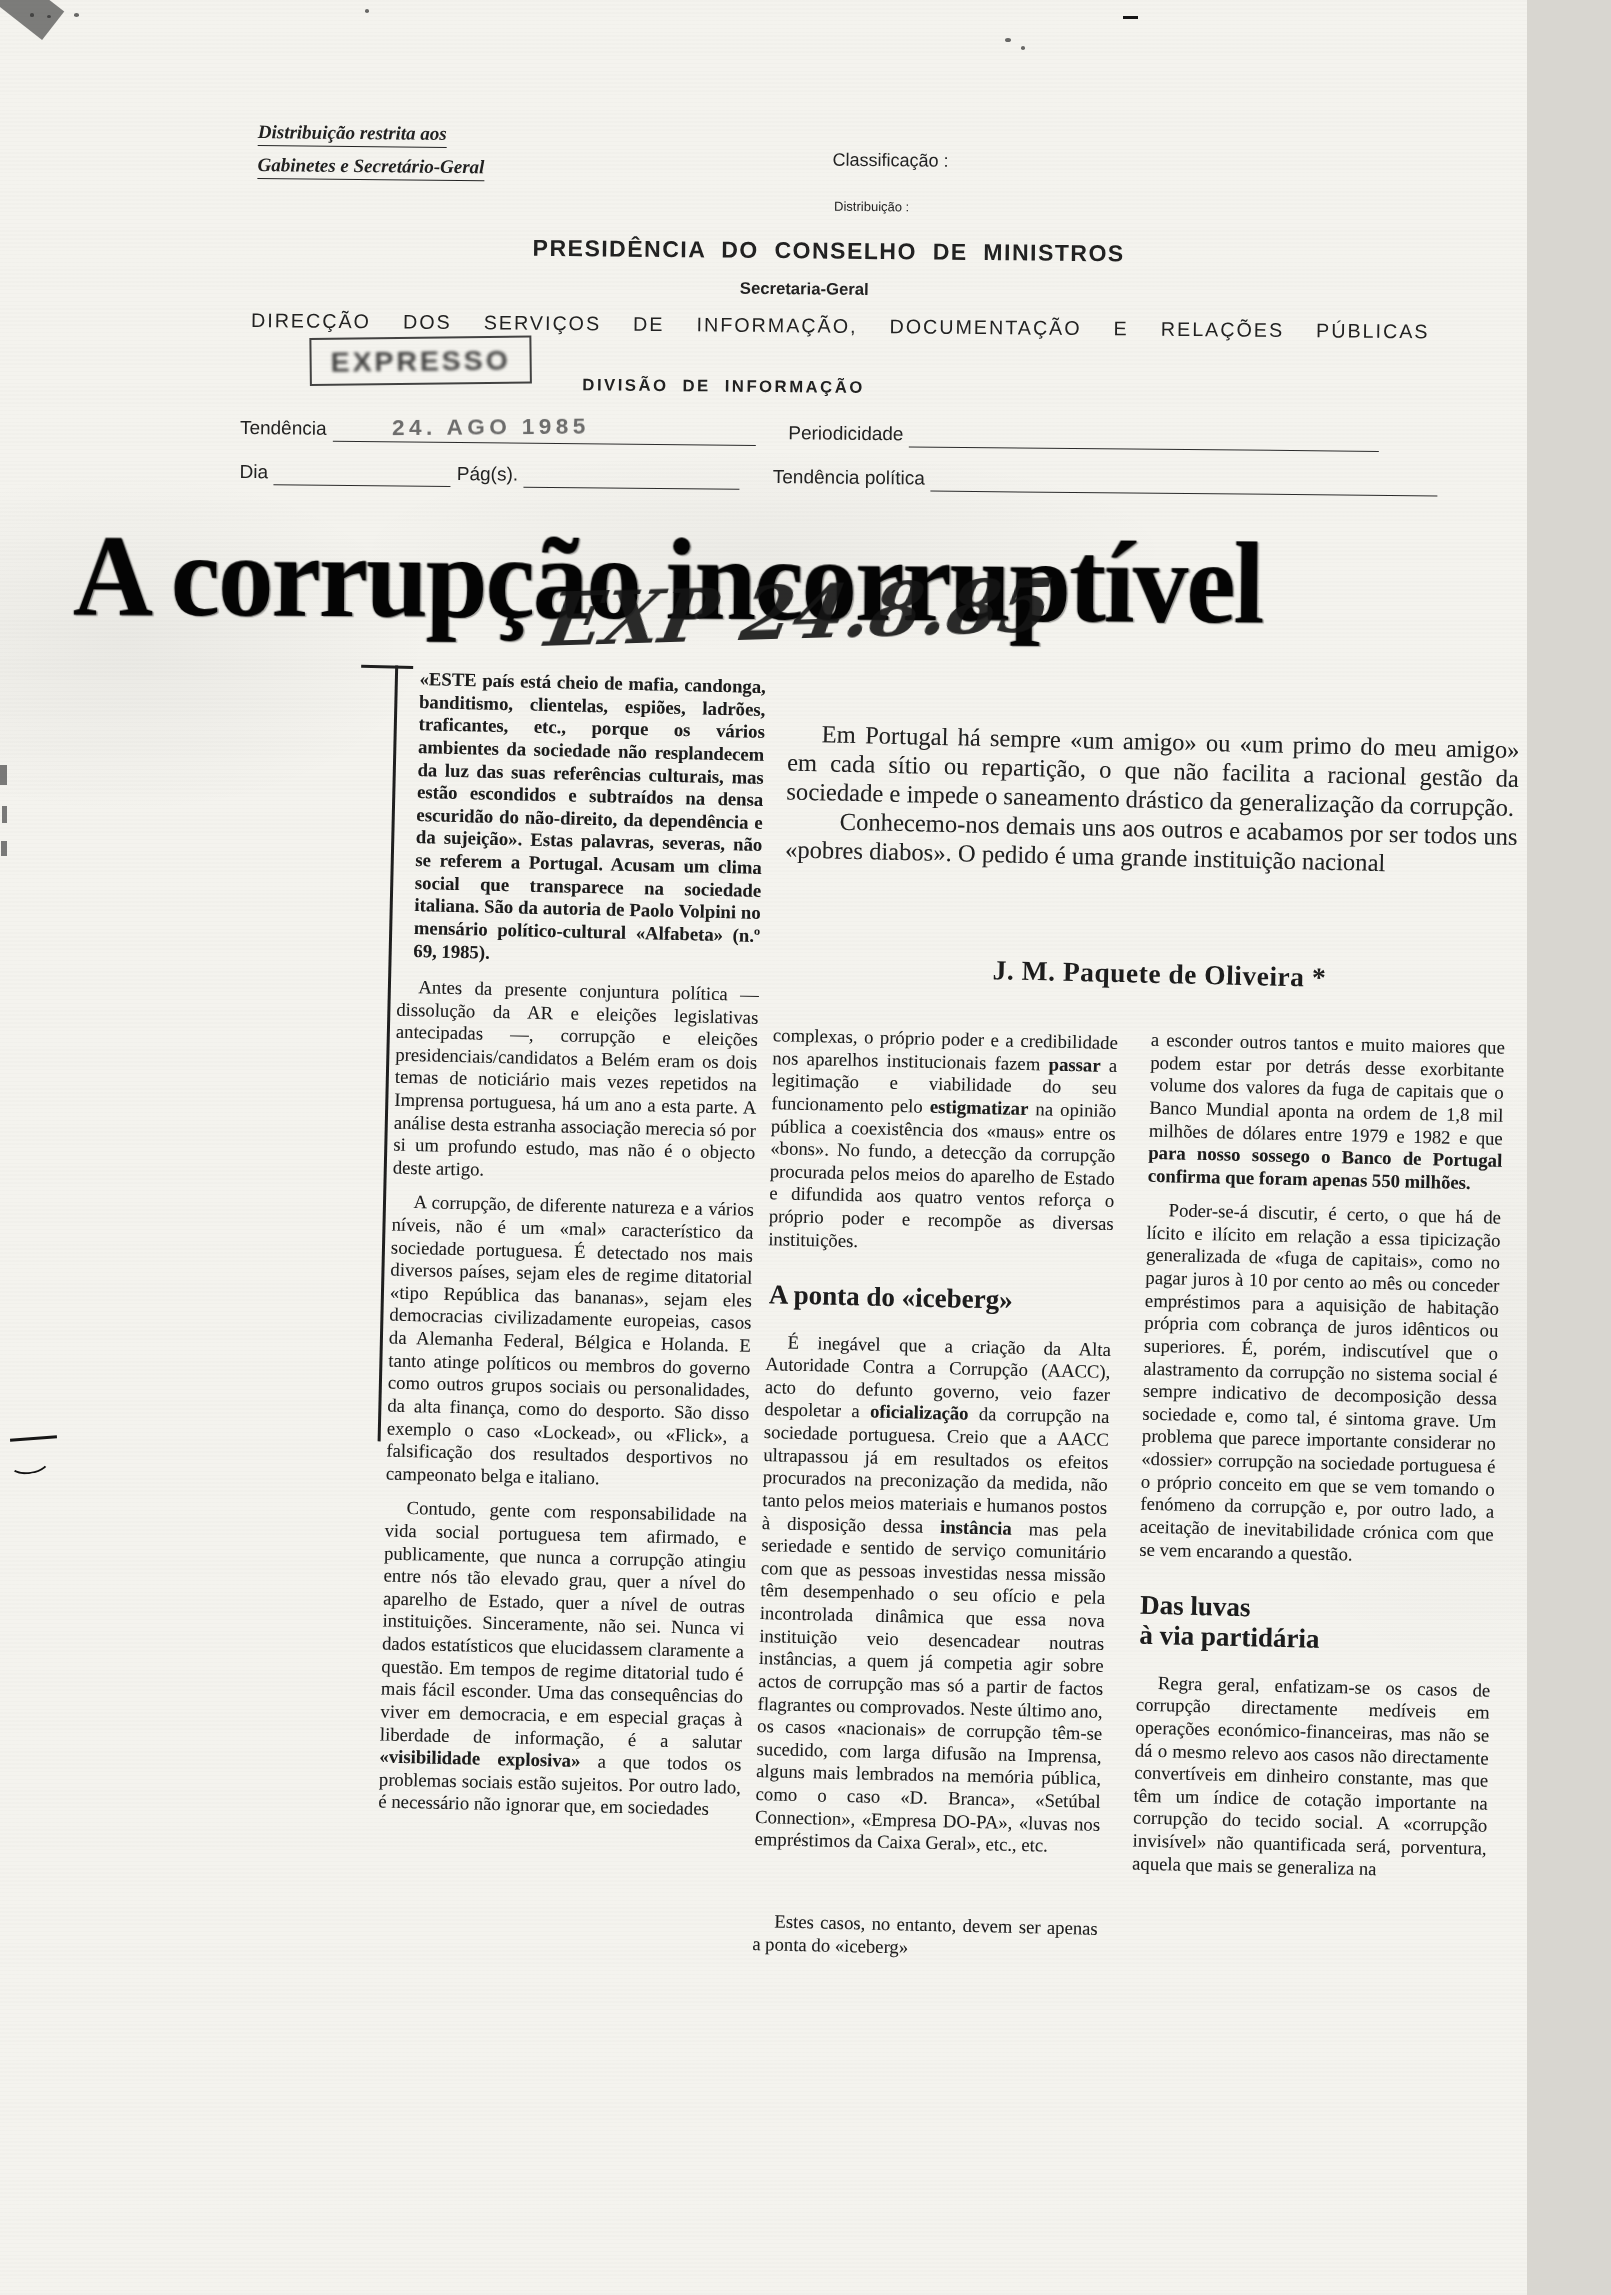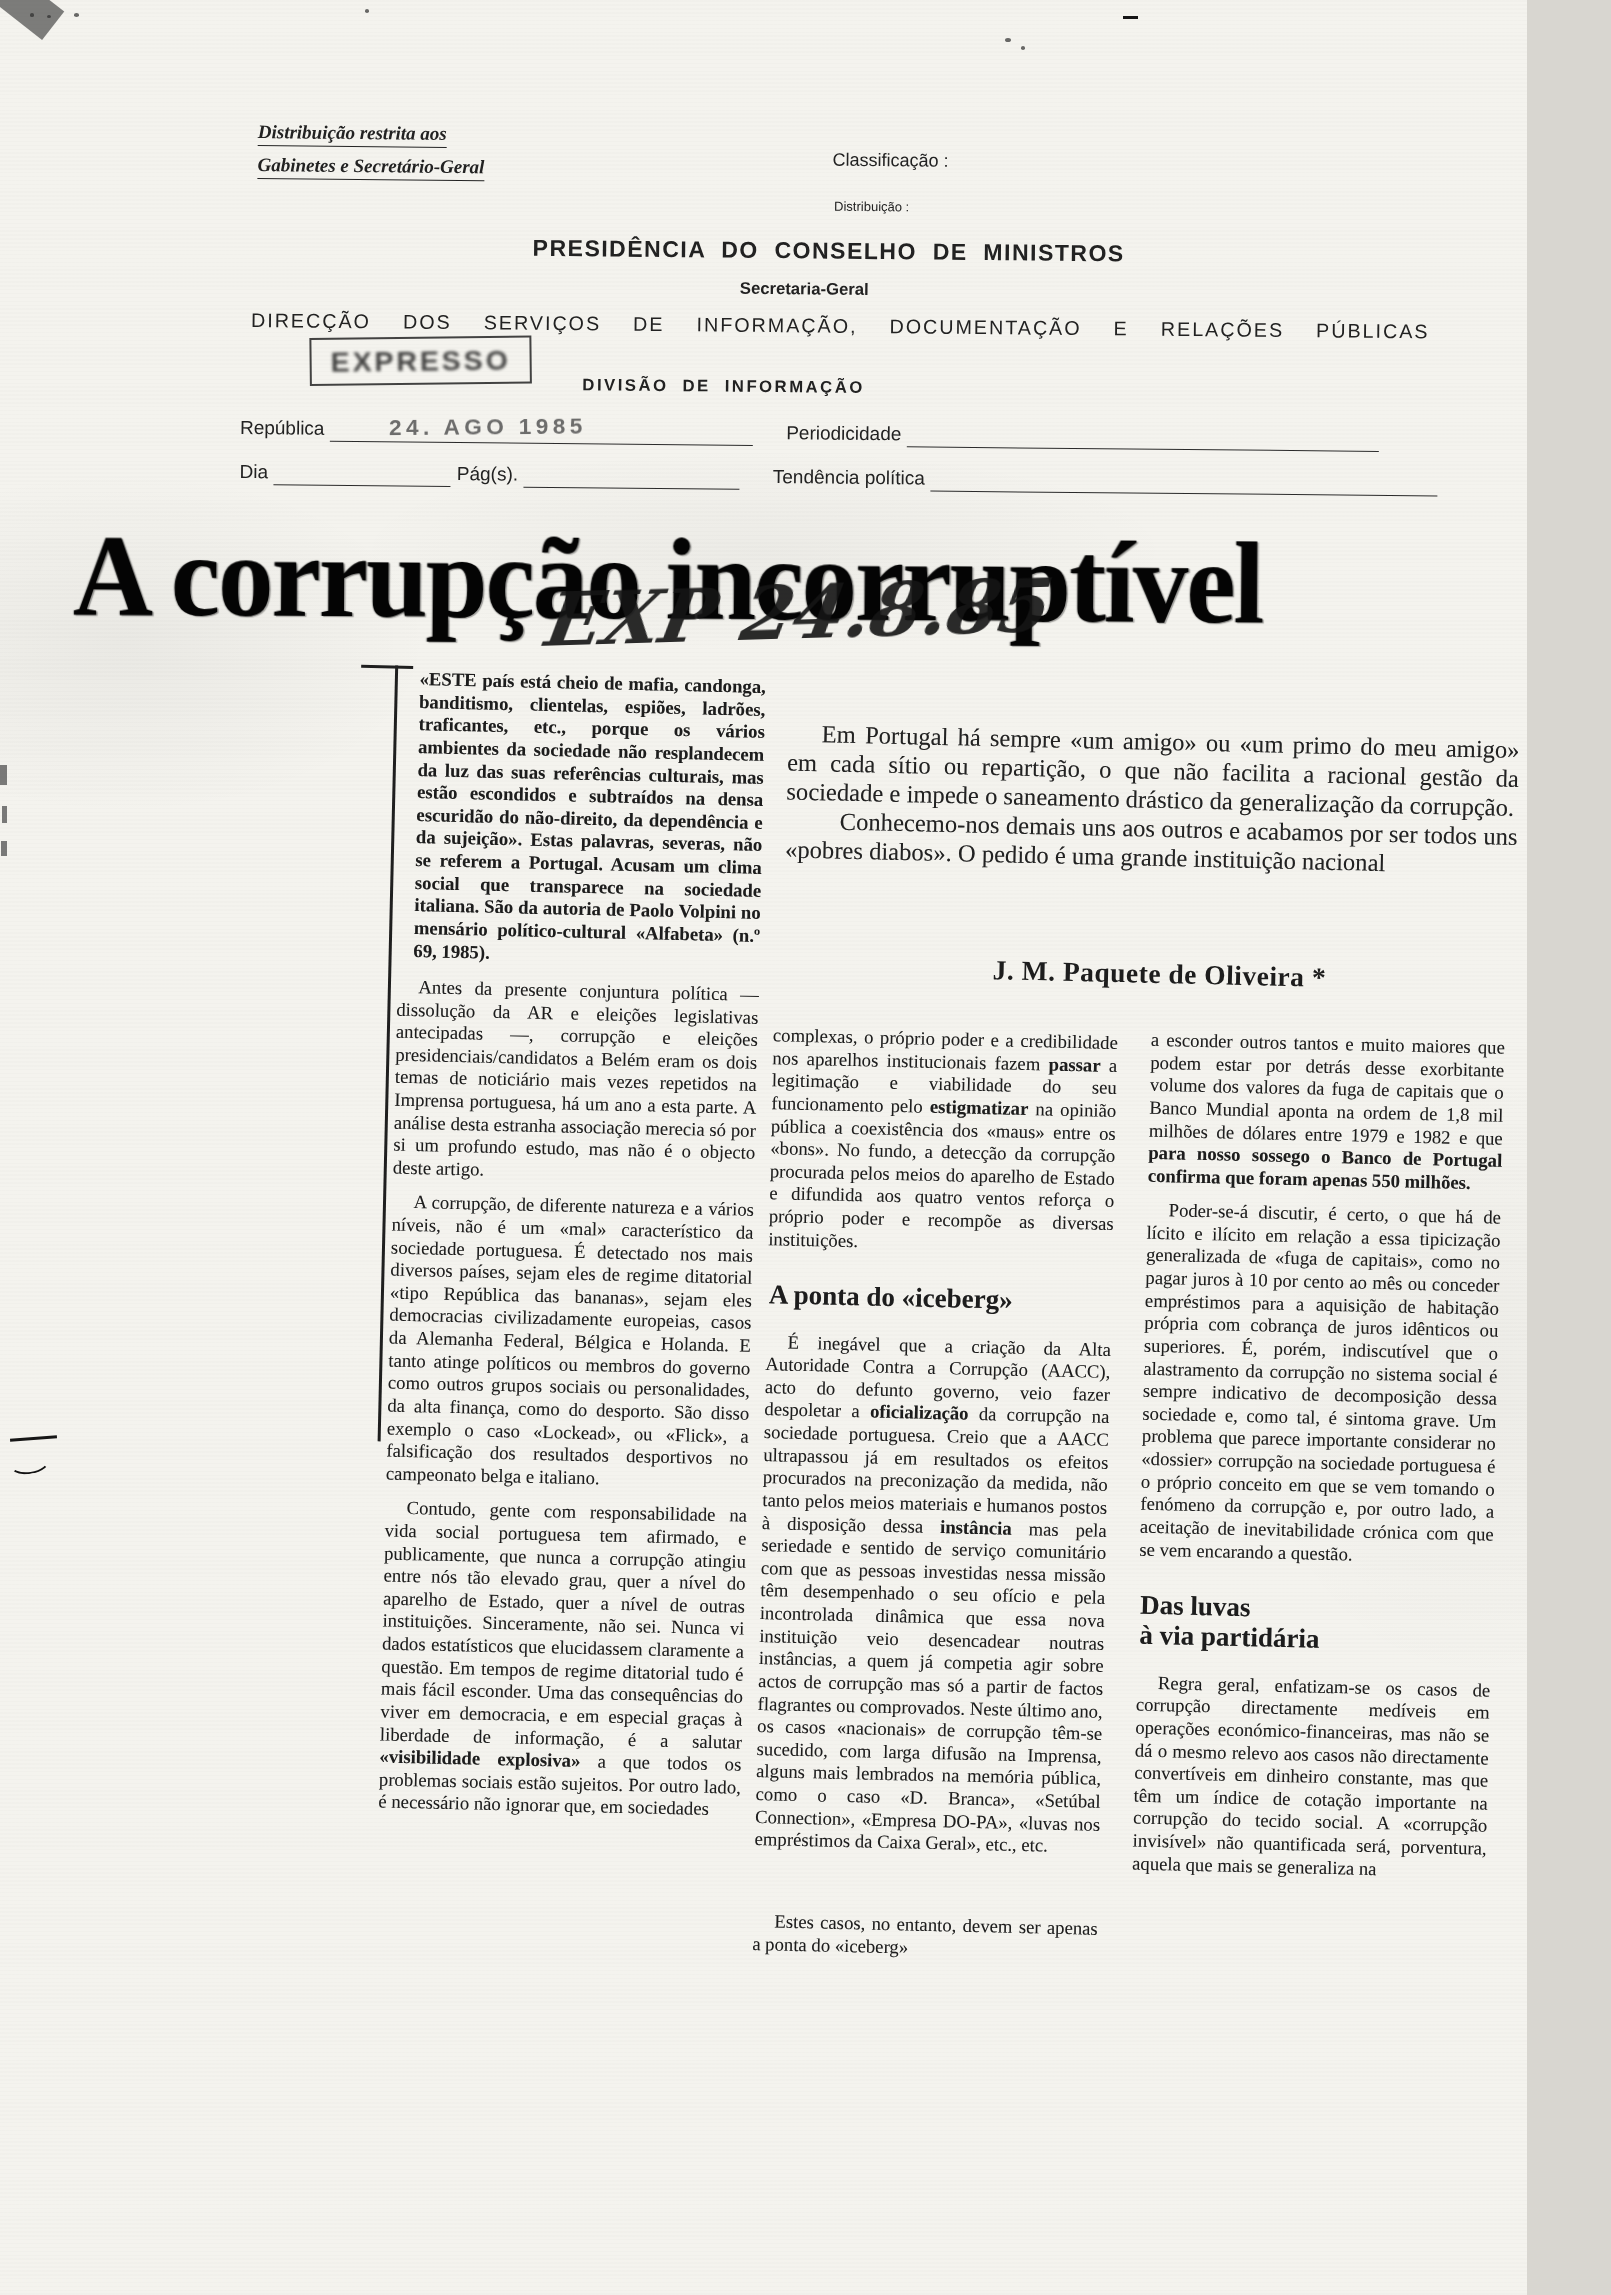--- a/index.html
+++ b/index.html
@@ -125,21 +125,21 @@
     <div class="distrib">Distribuição :</div>
     <div class="org-title">PRESIDÊNCIA DO CONSELHO DE MINISTROS</div>
     <div class="org-sub">Secretaria-Geral</div>
     <div class="org-dept">DIRECÇÃO DOS SERVIÇOS DE INFORMAÇÃO, DOCUMENTAÇÃO E RELAÇÕES PÚBLICAS</div>
     <div class="stamp-box">
       <span class="stamp-text">EXPRESSO</span>
     </div>
     <div class="division">DIVISÃO DE INFORMAÇÃO</div>
 
     <div class="frow row1">
-      <span class="flabel">República</span>
+      <span class="flabel">Tendência</span>
       <span class="fline fl-pub">
         <span class="date-stamp">24. AGO 1985</span>
       </span>
       <span class="flabel ml">Periodicidade</span>
       <span class="fline grow"></span>
     </div>
 
     <div class="frow row2">
       <span class="flabel">Dia</span>
       <span class="fline fl-dia"></span>

